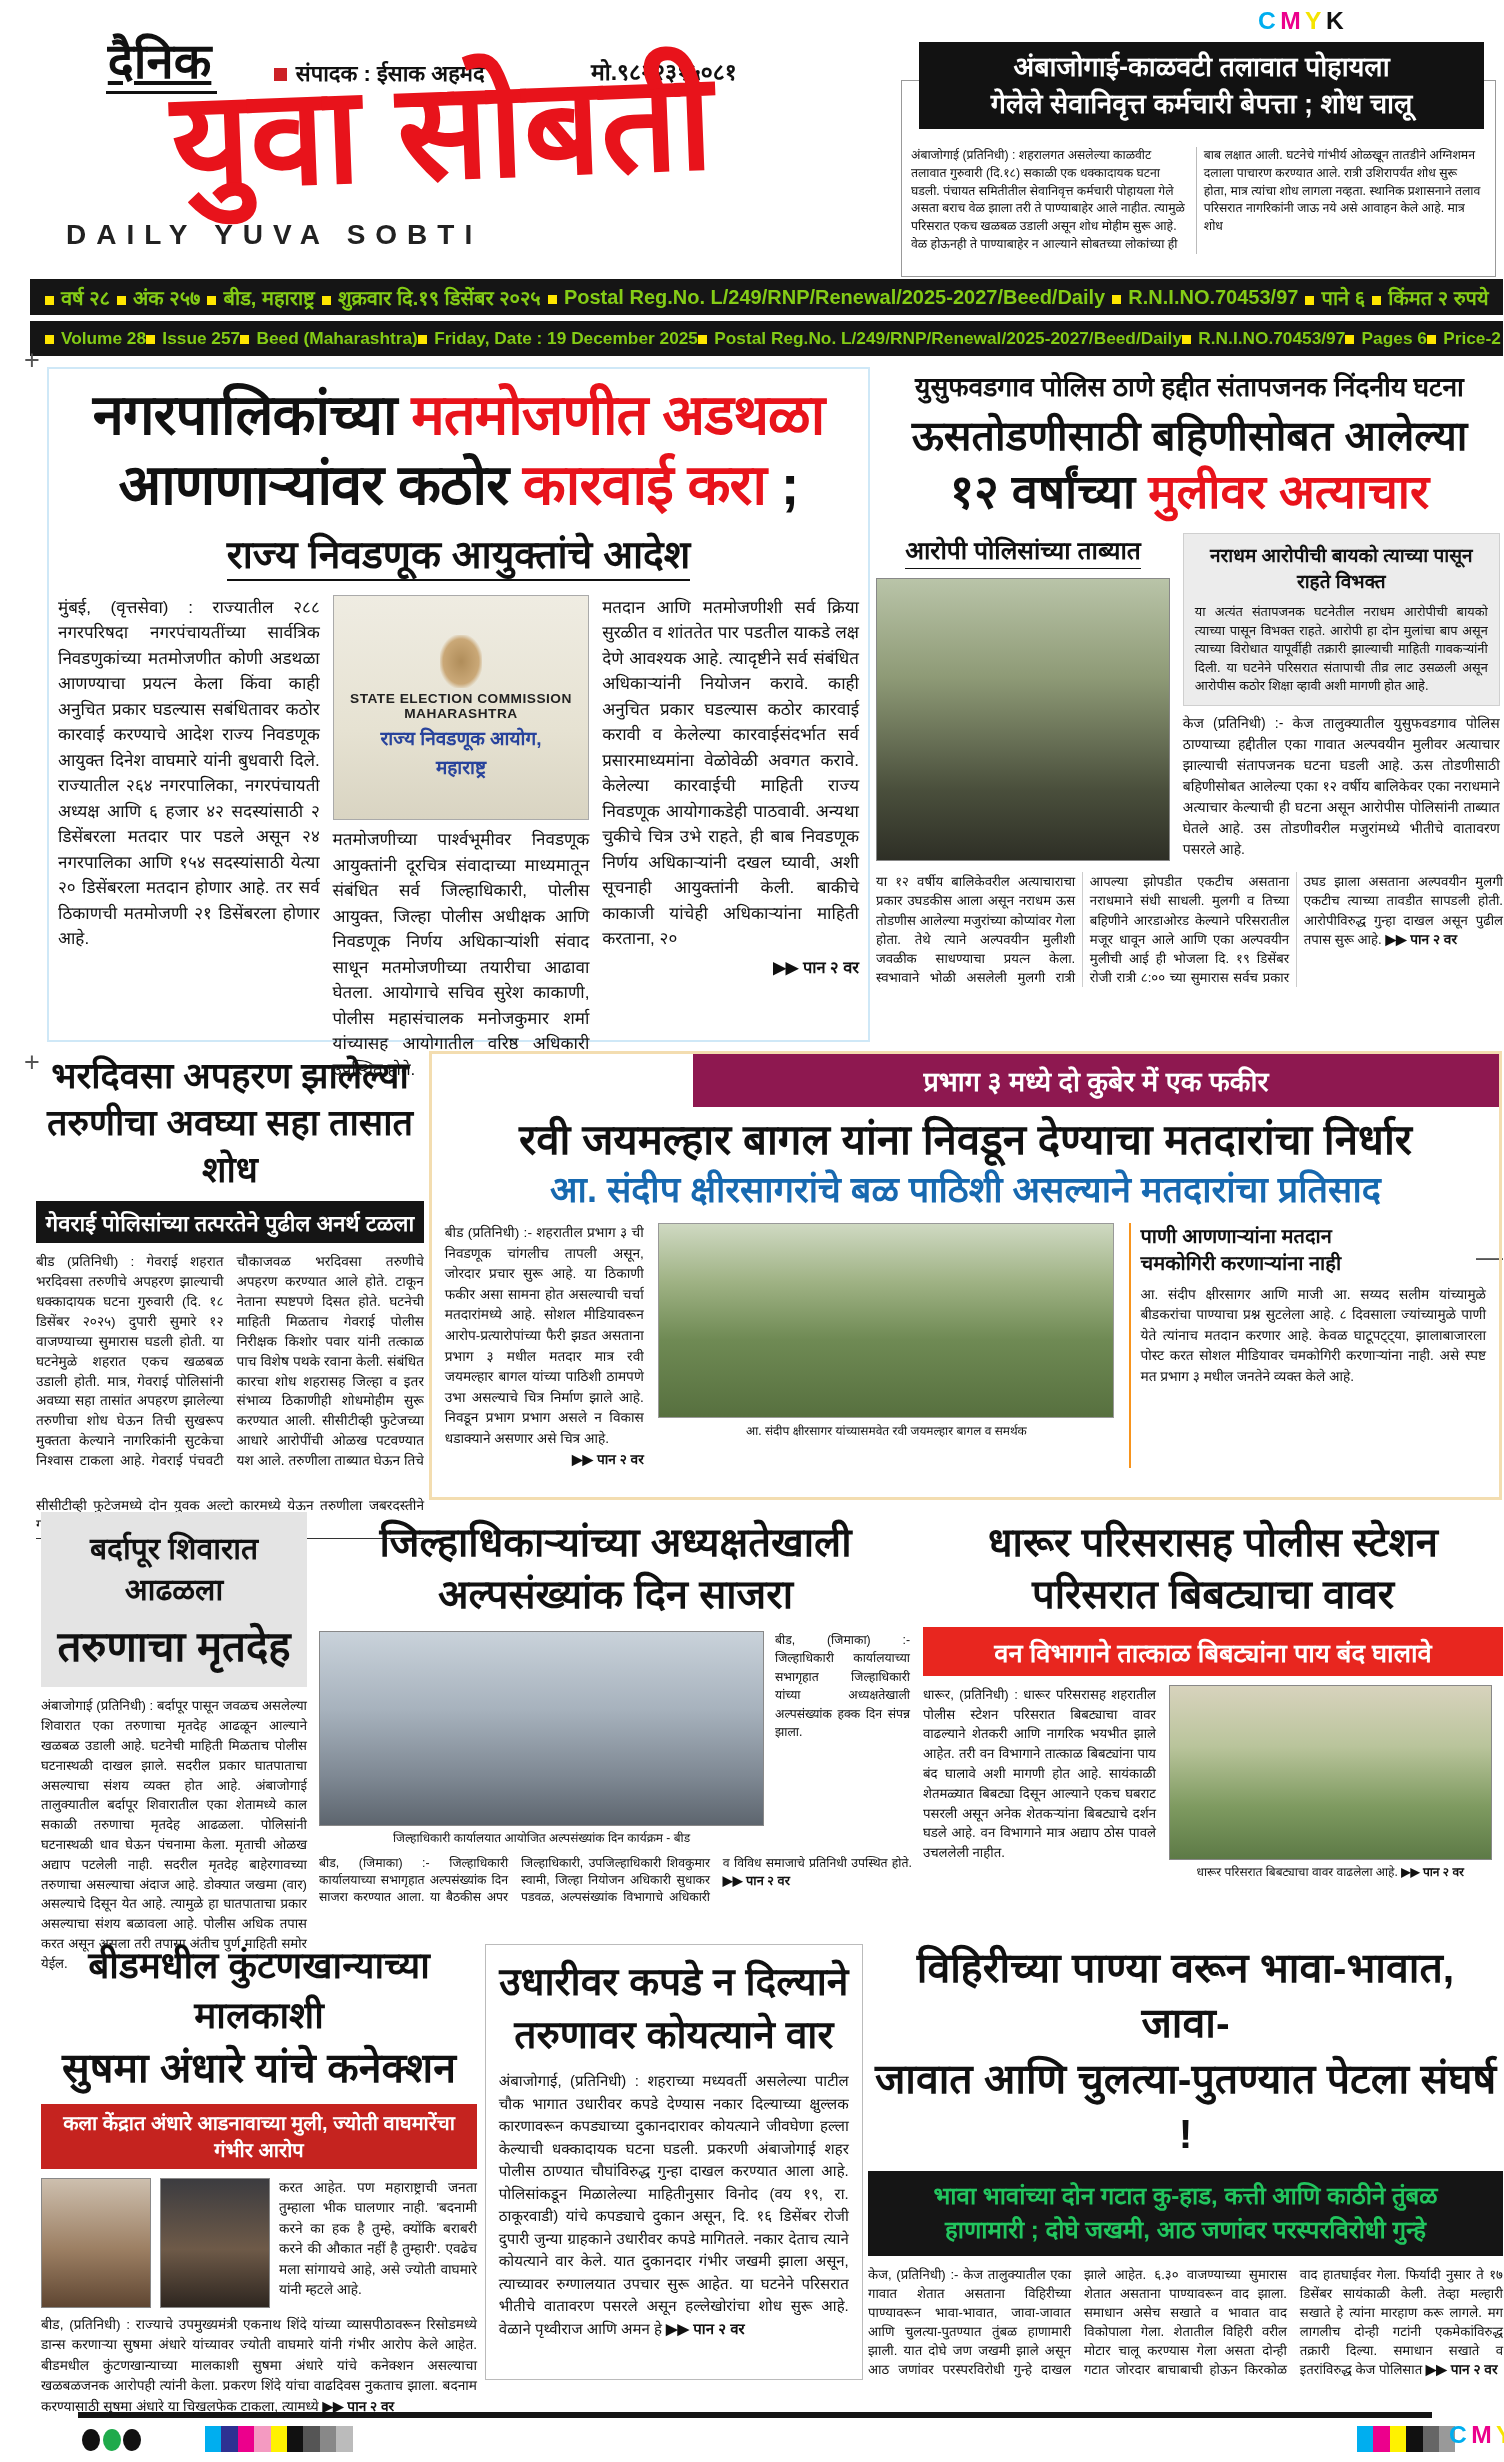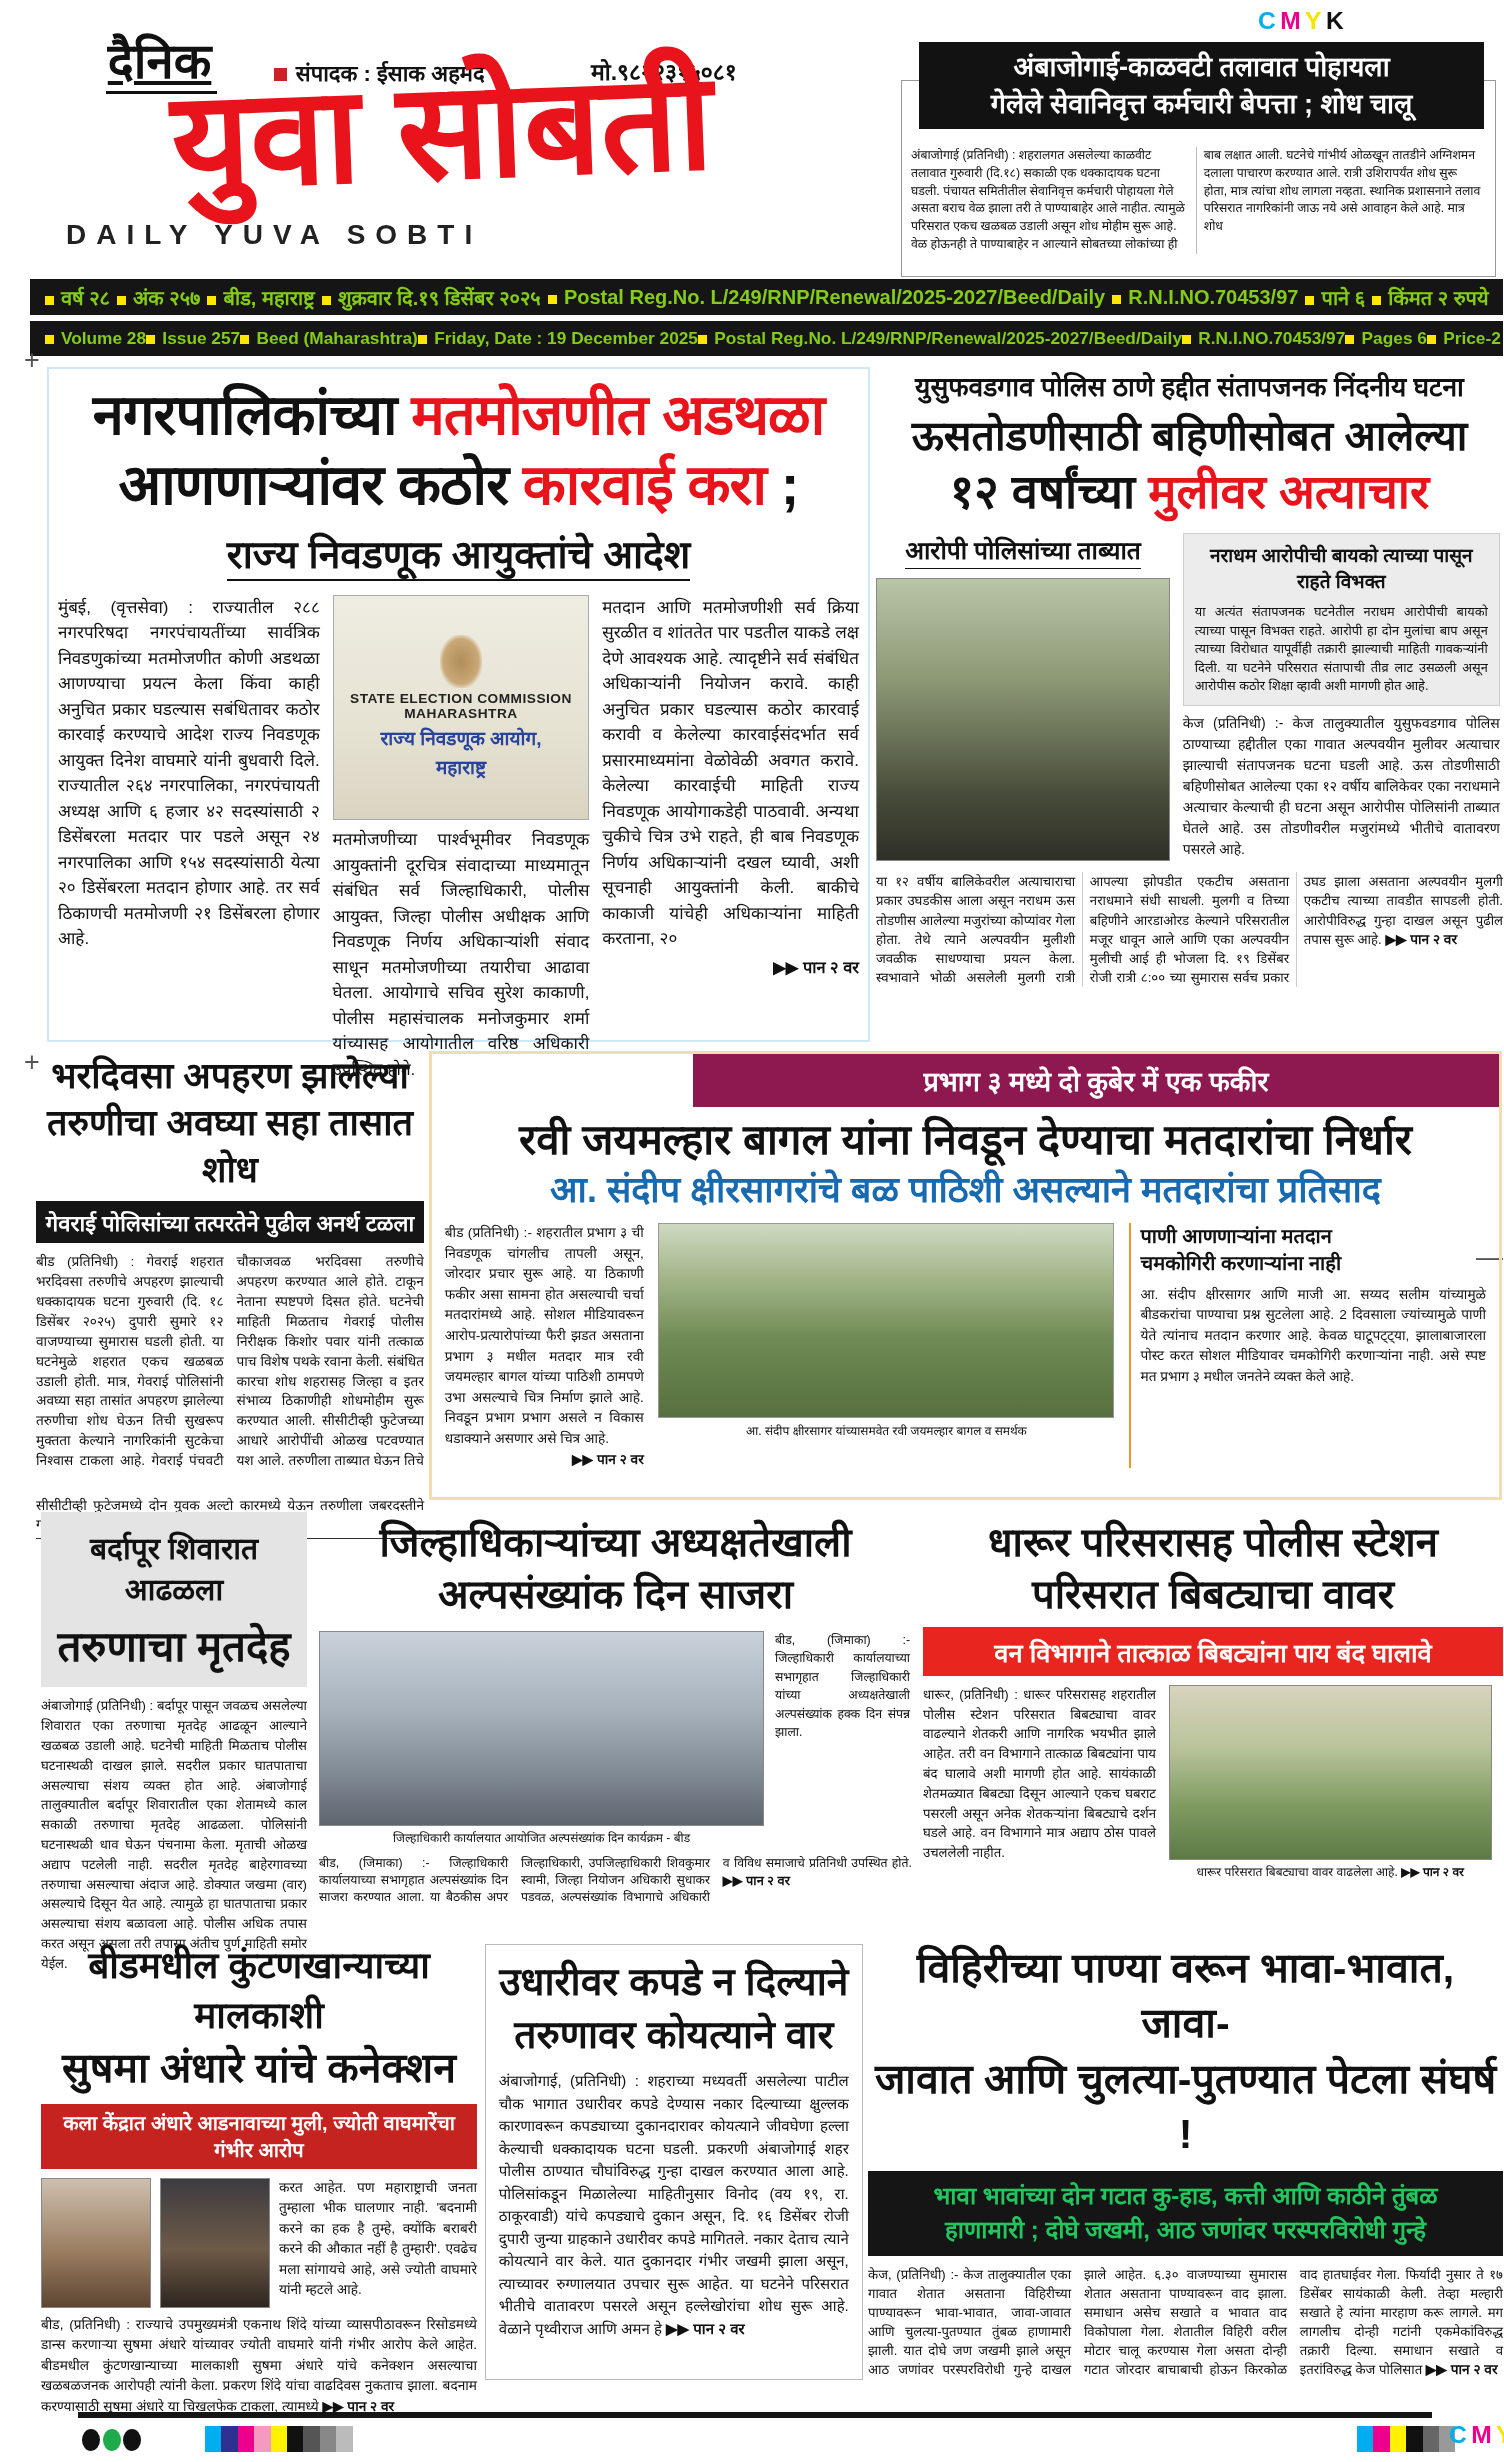--- a/index.html
+++ b/index.html
@@ -227,21 +227,21 @@
       </div>
       <div style="width:456px;">
         <div class="fphoto"></div>
         <div class="fcap">आ. संदीप क्षीरसागर यांच्यासमवेत रवी जयमल्हार बागल व समर्थक</div>
       </div>
       <div class="quote" style="width:357px;">
         <div class="qbar"></div>
         <div>
           <div class="qt">पाणी आणणाऱ्यांना मतदान</div>
           <div class="qt">चमकोगिरी करणाऱ्यांना नाही</div>
-          <div class="qx just">आ. संदीप क्षीरसागर आणि माजी आ. सय्यद सलीम यांच्यामुळे बीडकरांचा पाण्याचा प्रश्न सुटलेला आहे. 2 दिवसाला ज्यांच्यामुळे पाणी येते त्यांनाच मतदान करणार आहे. केवळ घाटूपट्ट्या, झालाबाजारला पोस्ट करत सोशल मीडियावर चमकोगिरी करणाऱ्यांना नाही. असे स्पष्ट मत प्रभाग ३ मधील जनतेने व्यक्त केले आहे.</div>
+          <div class="qx just">आ. संदीप क्षीरसागर आणि माजी आ. सय्यद सलीम यांच्यामुळे बीडकरांचा पाण्याचा प्रश्न सुटलेला आहे. ८ दिवसाला ज्यांच्यामुळे पाणी येते त्यांनाच मतदान करणार आहे. केवळ घाटूपट्ट्या, झालाबाजारला पोस्ट करत सोशल मीडियावर चमकोगिरी करणाऱ्यांना नाही. असे स्पष्ट मत प्रभाग ३ मधील जनतेने व्यक्त केले आहे.</div>
         </div>
       </div>
     </div>
   </div>
 
   <div class="abs" style="top:1512px;left:41px;width:266px;height:415px;">
     <div class="foundbox">
       <div class="fd1">बर्दापूर शिवारात आढळला</div>
       <div class="fd2">तरुणाचा मृतदेह</div>
     </div>

